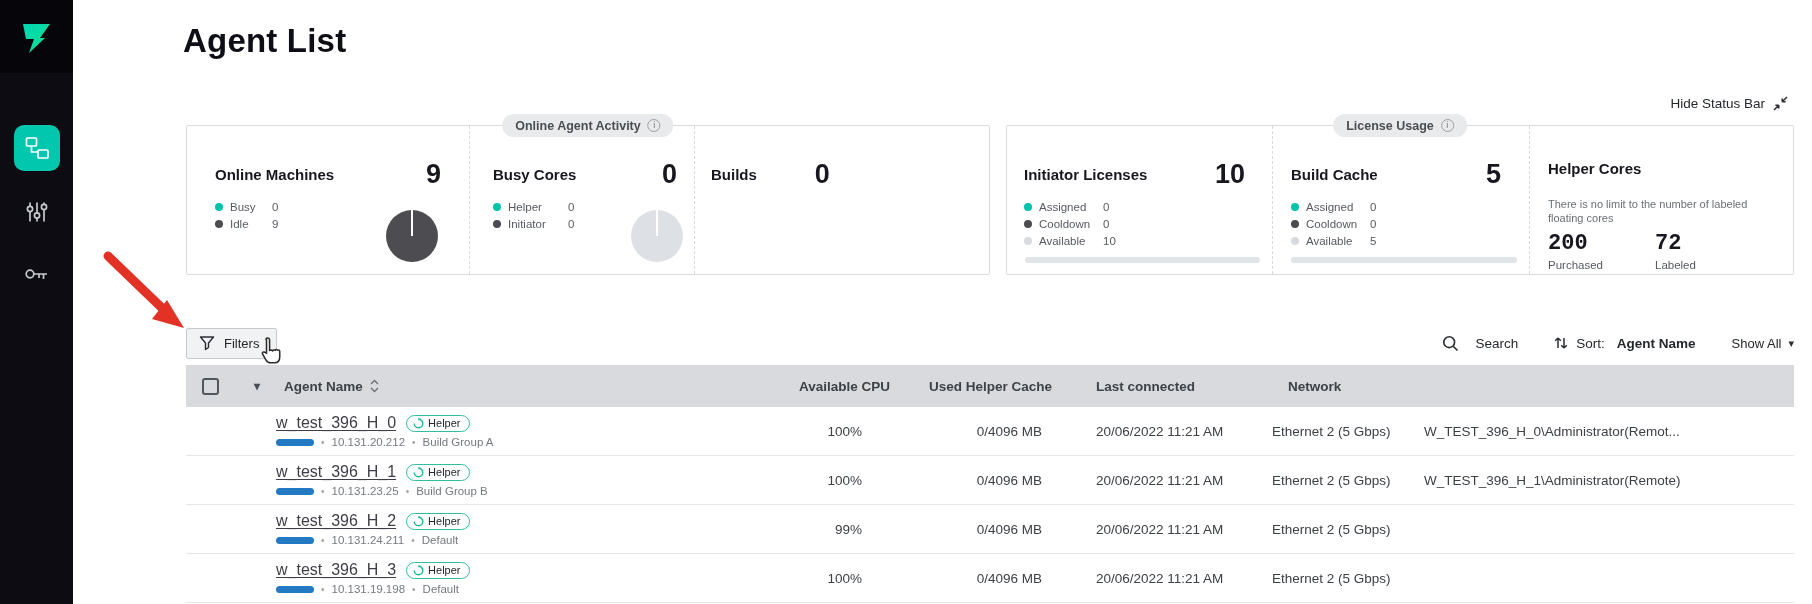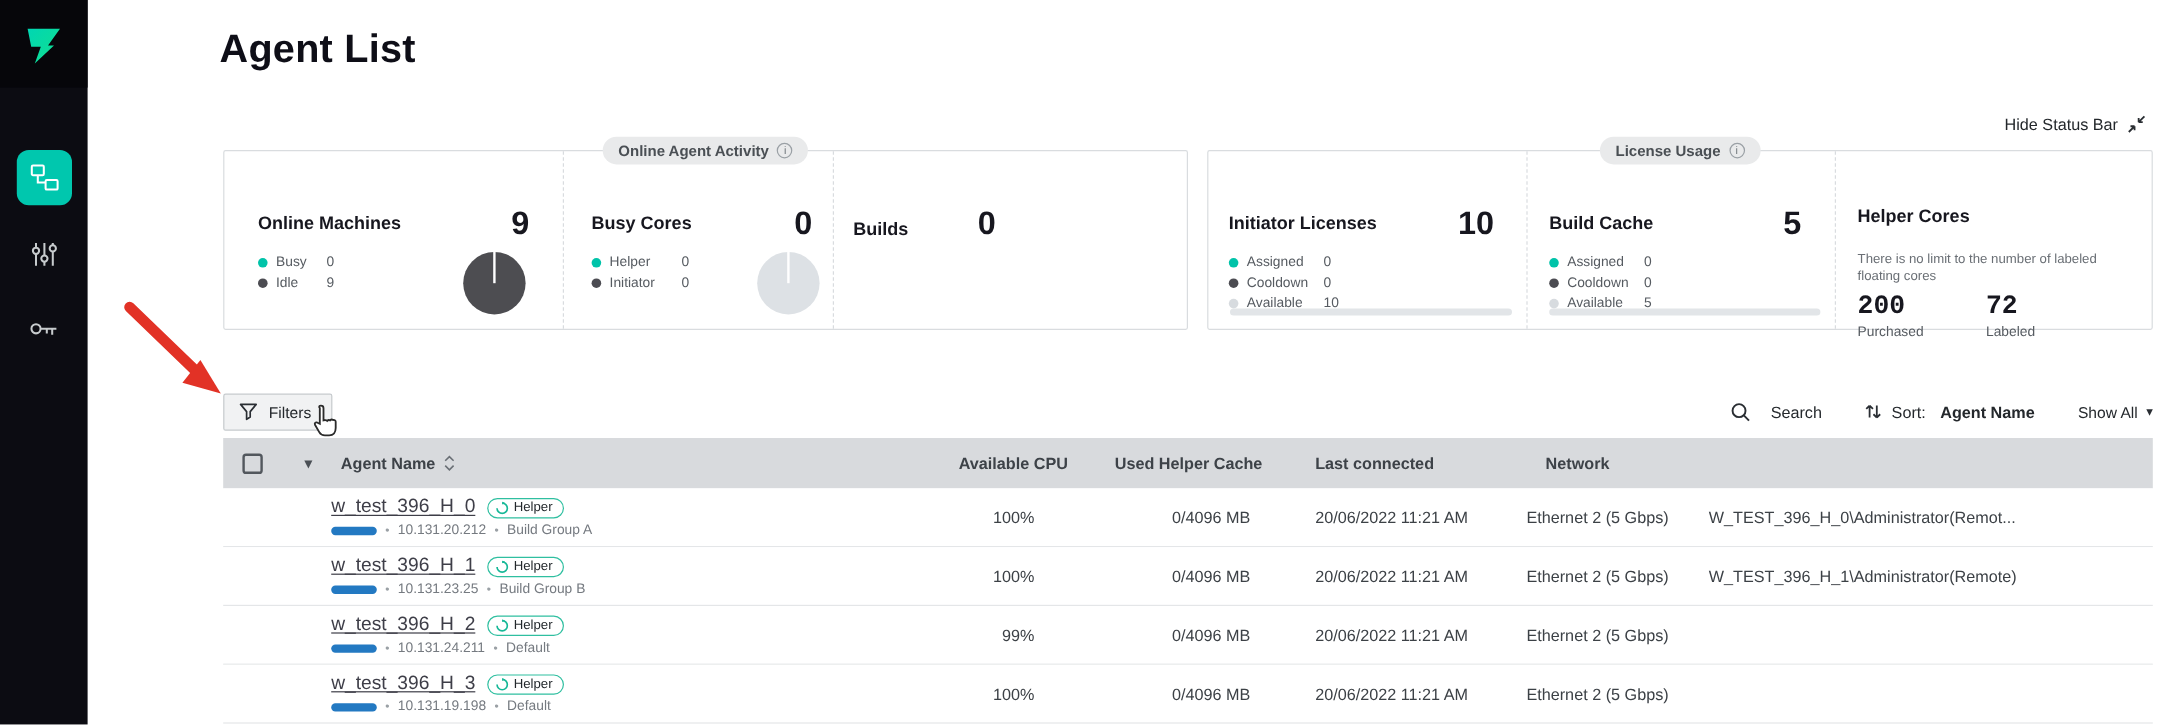--- a/index.html
+++ b/index.html
@@ -20,22 +20,22 @@
 
   
   .card { position:absolute; top:125px; height:150px; background:#fff; border:1px solid #d9dcdf; border-radius:2px; }
   .card-online { left:186px; width:804px; }
   .card-license { left:1006px; width:788px; }
   .card-pill { position:absolute; top:-12px; left:50%; transform:translateX(-50%); background:#e9eaeb; border-radius:12px; height:23px; padding:8px 13px; display:flex; align-items:center; gap:7px; font-size:12.5px; font-weight:700; color:#4a4f54; white-space:nowrap; z-index:2; }
   .info { width:13px; height:13px; border:1px solid #9aa0a5; border-radius:50%; font-size:9px; line-height:11px; text-align:center; color:#6f757a; font-weight:400; cursor:pointer; }
   .card-cols { display:flex; height:100%; }
   .ccol { position:relative; height:100%; }
   .ccol + .ccol { border-left:1px dashed #d9dcdf; }
-  .crow { display:flex; justify-content:space-between; align-items:center; margin-top:46px; }
-  .crow.inline { justify-content:flex-start; gap:58px;align-items:flex-end; }
+  .crow { display:flex; justify-content:space-between; align-items:center; margin-top:34px; }
+  .crow.inline { justify-content:flex-start; gap:58px; }
   .clabel { font-size:15px; font-weight:700; color:#17171f; }
   .cvalue { font-size:27px; font-weight:700; color:#17171f; line-height:28px; }
   .legend { margin-top:10px; }
   .lrow { display:flex; align-items:center; font-size:11.5px; color:#565b61; height:17px; }
   .dot { width:8px; height:8px; border-radius:50%; margin-right:7px; flex:none; }
   .dot.teal { background:#00c3a9; }
   .dot.dark { background:#4c4c52; }
   .dot.light { background:#d7dbdf; }
   .lname { min-width:42px; }
   .ccol-busy .lname { min-width:60px; }

